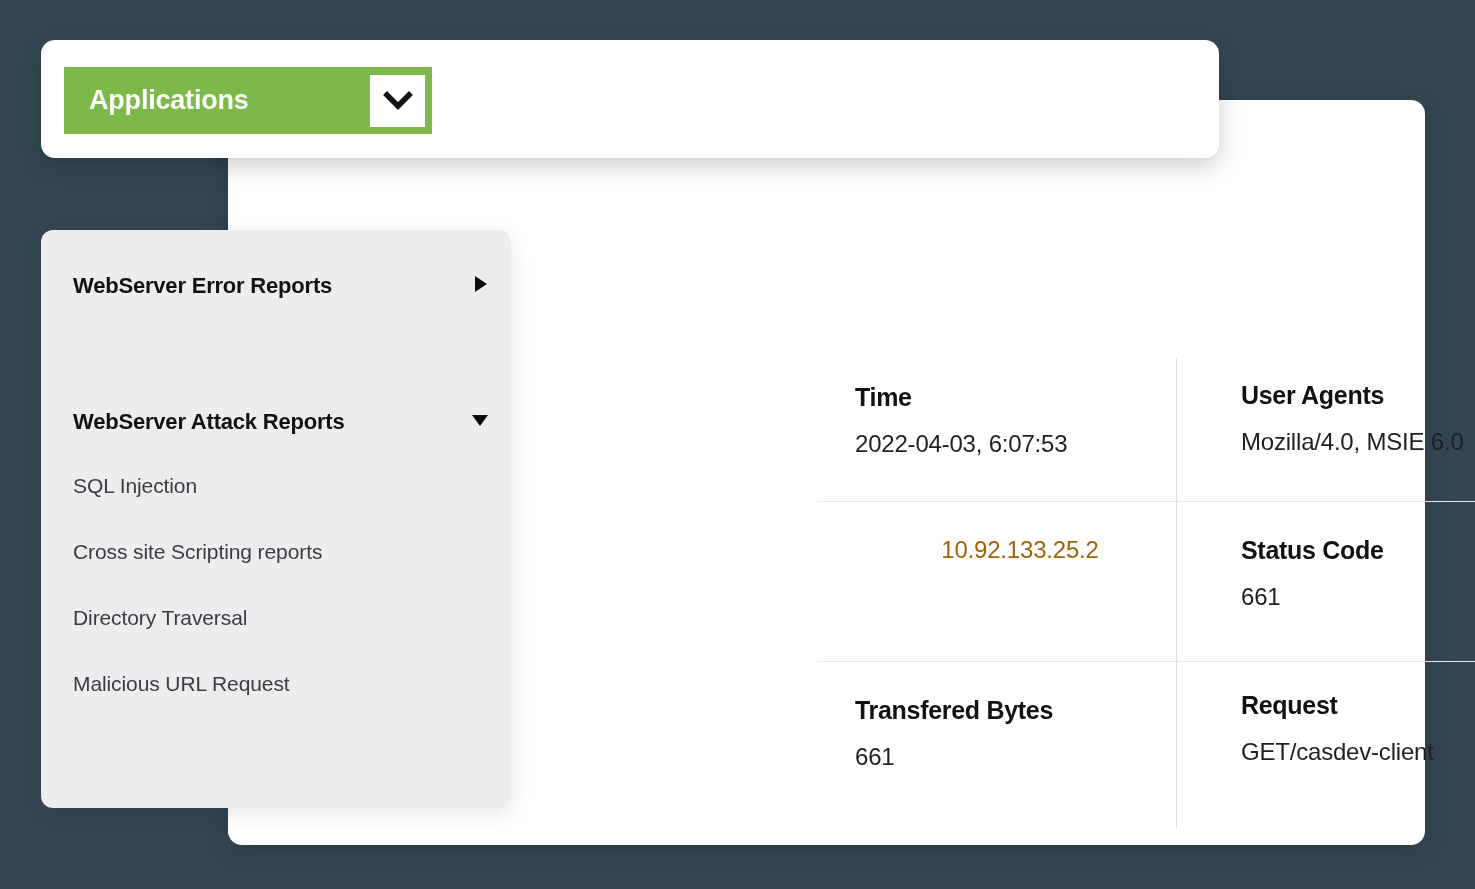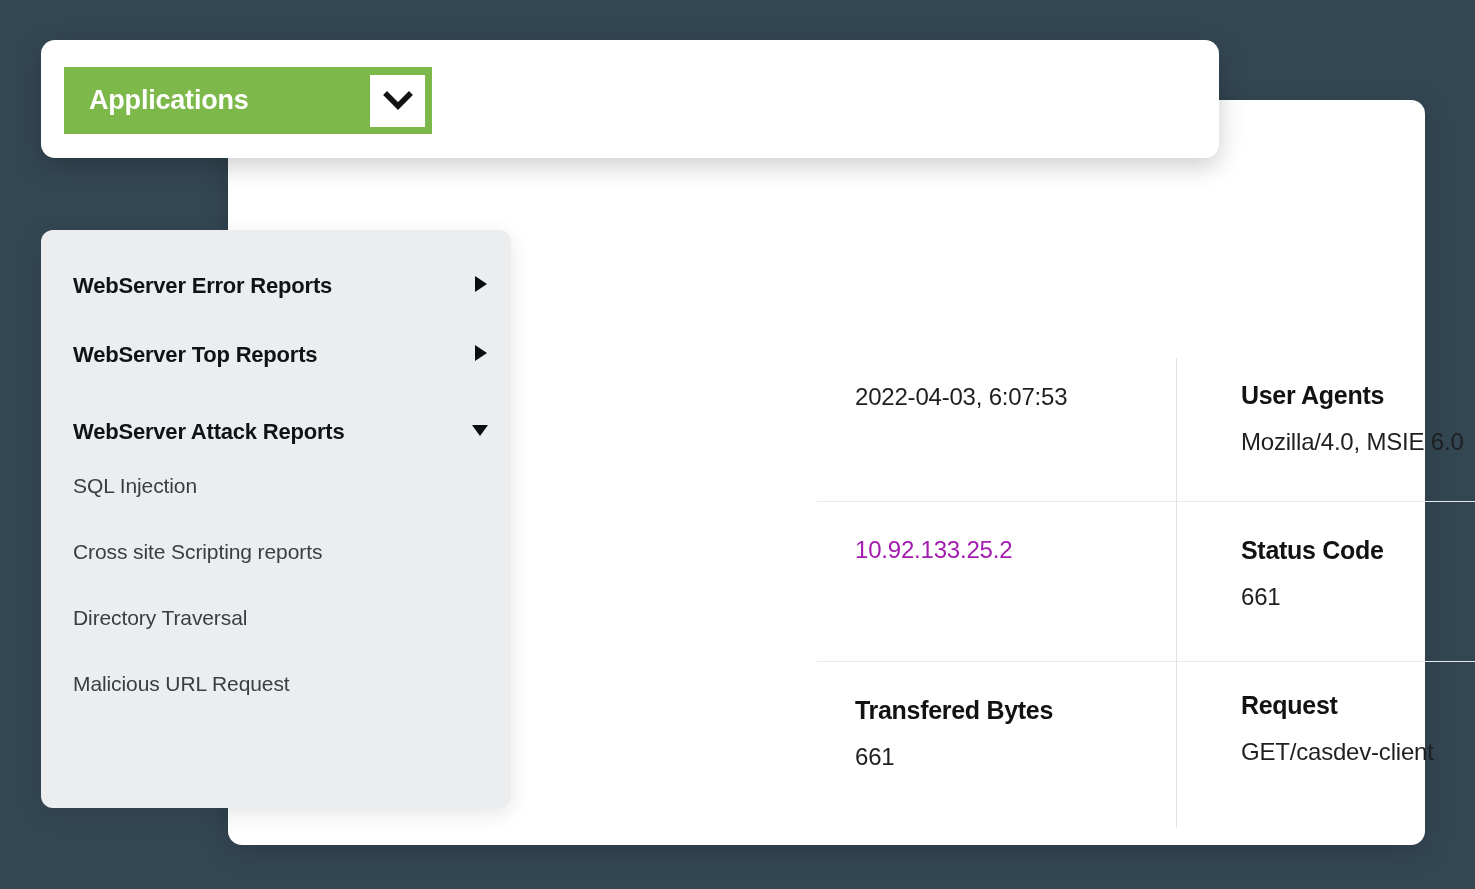--- a/index.html
+++ b/index.html
@@ -223,37 +223,39 @@
   .cell-value {
     font-size: 24px;
     font-weight: normal;
     color: #1d1f21;
     letter-spacing: -0.2px;
     line-height: 1;
     margin: 0;
     white-space: nowrap;
   }
   .cell-value.link {
-    color: #a21caf;
-    cursor: pointer;
+    color: #a16207;
+    cursor: pointer;
+    text-align: center;
   }
 </style>
 </head>
 <body>
 
 <div class="stage">
 
   <div class="main-panel">
 
     <div class="detail-grid">
       <div class="detail-vline"></div>
       <div class="detail-hline h1"></div>
       <div class="detail-hline h2"></div>
 
       <div class="cell col-l row-1">
+        <div class="cell-label">Time</div>
         <div class="cell-value">2022-04-03, 6:07:53</div>
       </div>
 
       <div class="cell col-r row-1r">
         <div class="cell-label">User Agents</div>
         <div class="cell-value">Mozilla/4.0, MSIE 6.0</div>
       </div>
 
       <div class="cell col-l row-2">
         <div class="cell-value link">10.92.133.25.2</div>
@@ -280,30 +282,22 @@
 
     <div class="side-group" style="top:39px;">
       <span class="side-group-label">WebServer Error Reports</span>
       <span class="side-arrow">
         <svg width="16" height="18" viewBox="0 0 16 18">
             <polygon points="2,1 14,9 2,17" fill="#0b0d0f"></polygon>
           </svg>
       </span>
     </div>
 
-    <div class="side-group" style="top:108px;">
-      <span class="side-group-label">WebServer Top Reports</span>
-      <span class="side-arrow">
-        <svg width="16" height="18" viewBox="0 0 16 18">
-            <polygon points="2,1 14,9 2,17" fill="#0b0d0f"></polygon>
-          </svg>
-      </span>
-    </div>
-
-    <div class="side-group" style="top:185px;">
+
+    <div class="side-group" style="top:175px;">
       <span class="side-group-label">WebServer Attack Reports</span>
       <span class="side-arrow">
         <svg width="18" height="16" viewBox="0 0 18 16">
             <polygon points="1,3 17,3 9,14" fill="#0b0d0f"></polygon>
           </svg>
       </span>
     </div>
 
     <div class="side-item" style="top:240px;">
       <span class="side-item-label">SQL Injection</span>

